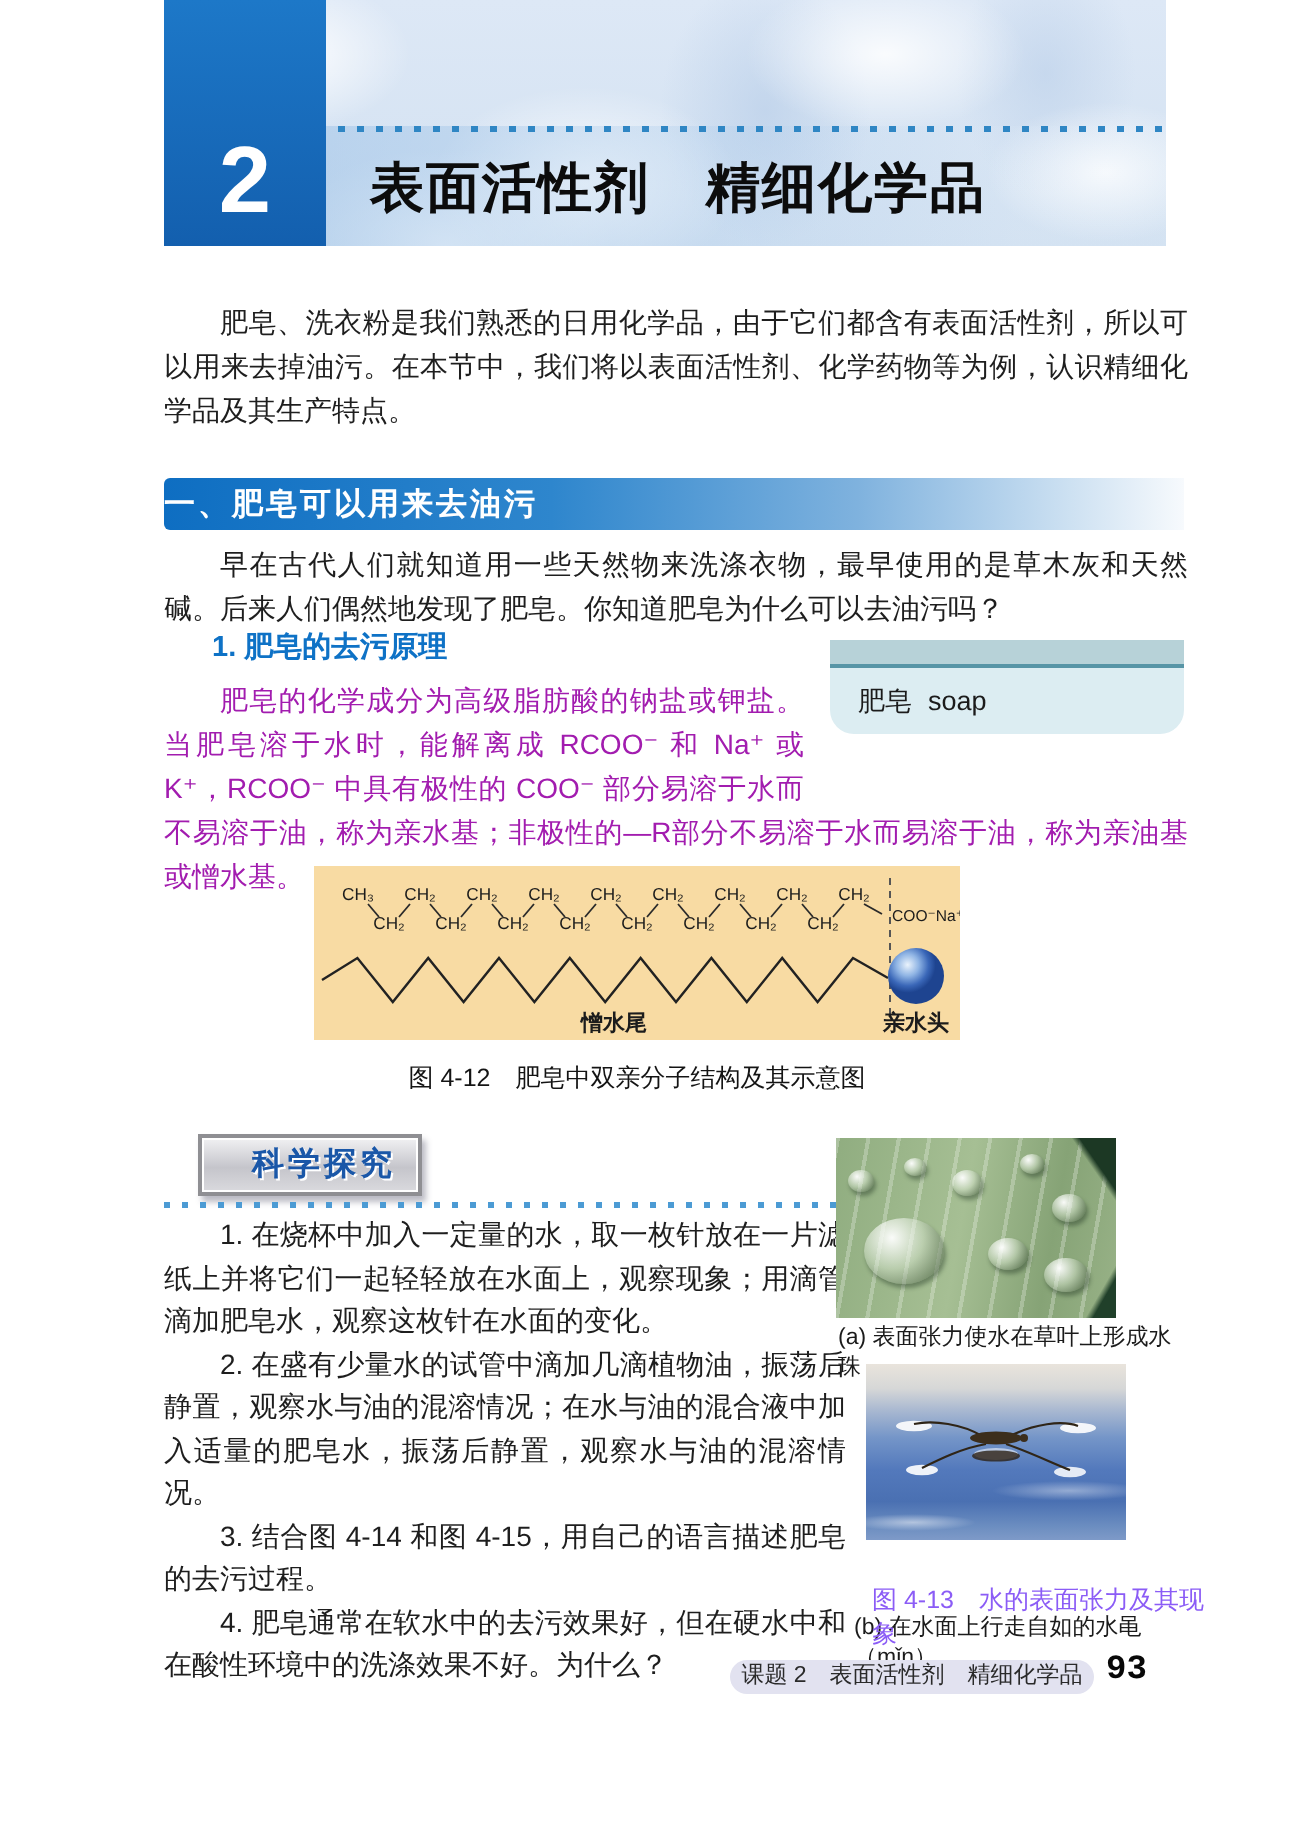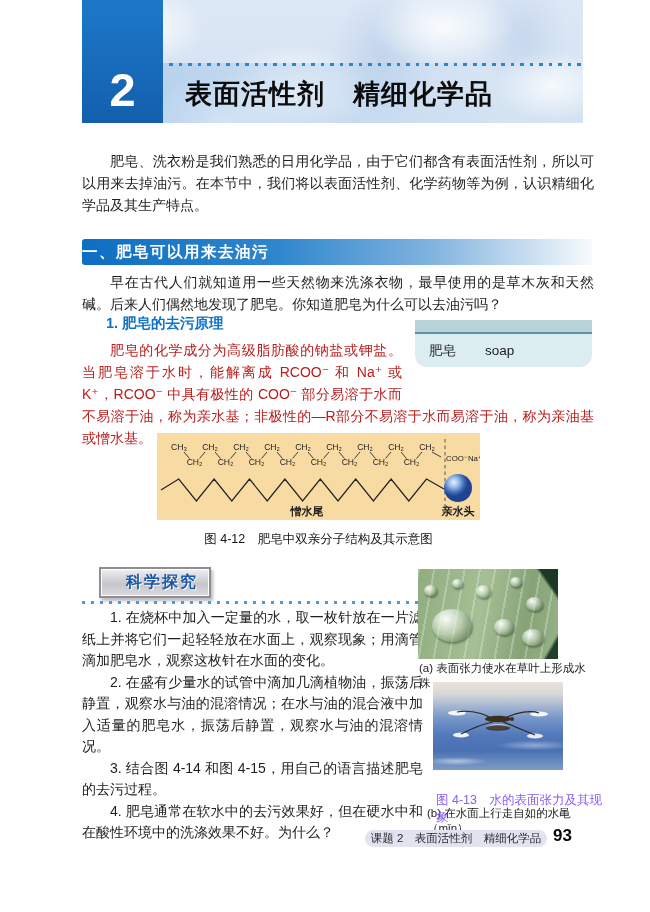--- a/index.html
+++ b/index.html
@@ -31,28 +31,28 @@
   
   .bodytext{font-size:14px;line-height:22px;text-align:justify;text-indent:2em;margin:0;color:#1e1e1e;}
   .intro{position:absolute;left:82px;top:150px;width:512px;}
   .section-bar{position:absolute;left:82px;top:239px;width:510px;height:26px;
     background:linear-gradient(90deg,#0e6ec2 0%,#2e86cd 38%,#7fb2de 68%,#d9e8f5 92%,#f7fafd 100%);
     border-radius:3px 0 0 3px;display:flex;align-items:center;}
   .section-bar span{color:#fff;font-weight:bold;font-size:15.5px;letter-spacing:1.5px;}
   .p1{position:absolute;left:82px;top:271px;width:512px;}
   .subhead{position:absolute;left:106px;top:314px;margin:0;font-size:14.5px;font-weight:bold;color:#0e72c6;}
   .para-wrap{position:absolute;left:82px;top:339px;width:512px;font-size:14px;line-height:22px;
-    text-align:justify;text-indent:2em;color:#b91c1c;}
+    text-align:justify;text-indent:2em;color:#a21caf;}
   .spacer{float:right;width:192px;height:48px;}
 
   
   .vocab-box{position:absolute;left:415px;top:320px;width:177px;height:47px;}
   .vocab-bar{height:12px;background:#b7d2d8;border-bottom:2px solid #5795a6;}
   .vocab-body{height:33px;background:#dcedf2;border-radius:0 0 12px 12px;
-    display:flex;align-items:center;gap:29px;padding-left:14px;font-size:13.5px;color:#1b1b1b;}
+    display:flex;align-items:center;gap:8px;padding-left:14px;font-size:13.5px;color:#1b1b1b;}
 
   
   .fig12{position:absolute;left:157px;top:433px;width:323px;height:87px;background:#f8dba3;}
   .fig12 svg{display:block;}
   .fig12-caption{position:absolute;left:157px;top:531px;width:323px;text-align:center;
     font-size:12.5px;color:#141414;}
 
   
   .badge{position:absolute;left:99px;top:567px;width:108px;height:27px;border:2px solid #8f8f93;
     background:linear-gradient(180deg,#f1f1f3,#c5c5cb 55%,#dadade);
@@ -88,21 +88,21 @@
     background-image:
       radial-gradient(ellipse 45px 6px at 18% 90%, rgba(255,255,255,.5), rgba(255,255,255,0) 70%),
       radial-gradient(ellipse 55px 7px at 78% 72%, rgba(255,255,255,.4), rgba(255,255,255,0) 70%),
       linear-gradient(180deg,#e9e4dc 0%,#d6d7d7 14%,#aab9d1 26%,#7495c8 42%,#5379bc 60%,#4a70b2 78%,#6b8dc0 92%,#7e9ac8 100%);}
   .cap-b{position:absolute;left:427px;top:774px;width:180px;font-size:11.5px;color:#1b1b1b;margin-top:32px;}
   .cap-fig13{position:absolute;left:436px;top:792px;width:170px;font-size:12.5px;color:#8b5cf6;}
 
   
   .footer-badge{position:absolute;left:365px;top:830px;width:182px;height:17px;background:#e2e2f0;
     border-radius:9px;text-align:center;line-height:17px;font-size:11.5px;color:#2a2a2a;}
-  .page-number{position:absolute;left:553px;top:826px;font-size:17px;font-weight:bold;color:#080808;}
+  .page-number{position:absolute;left:553px;top:826px;font-size:17px;font-weight:bold;color:#080808;font-family:Liberation Mono, monospace;}
 </style>
 </head>
 <body>
 
 <div class="page">
 
   <div class="header-photo"></div>
 
   <div class="title-band">
     <div class="dotted-rule"></div>

